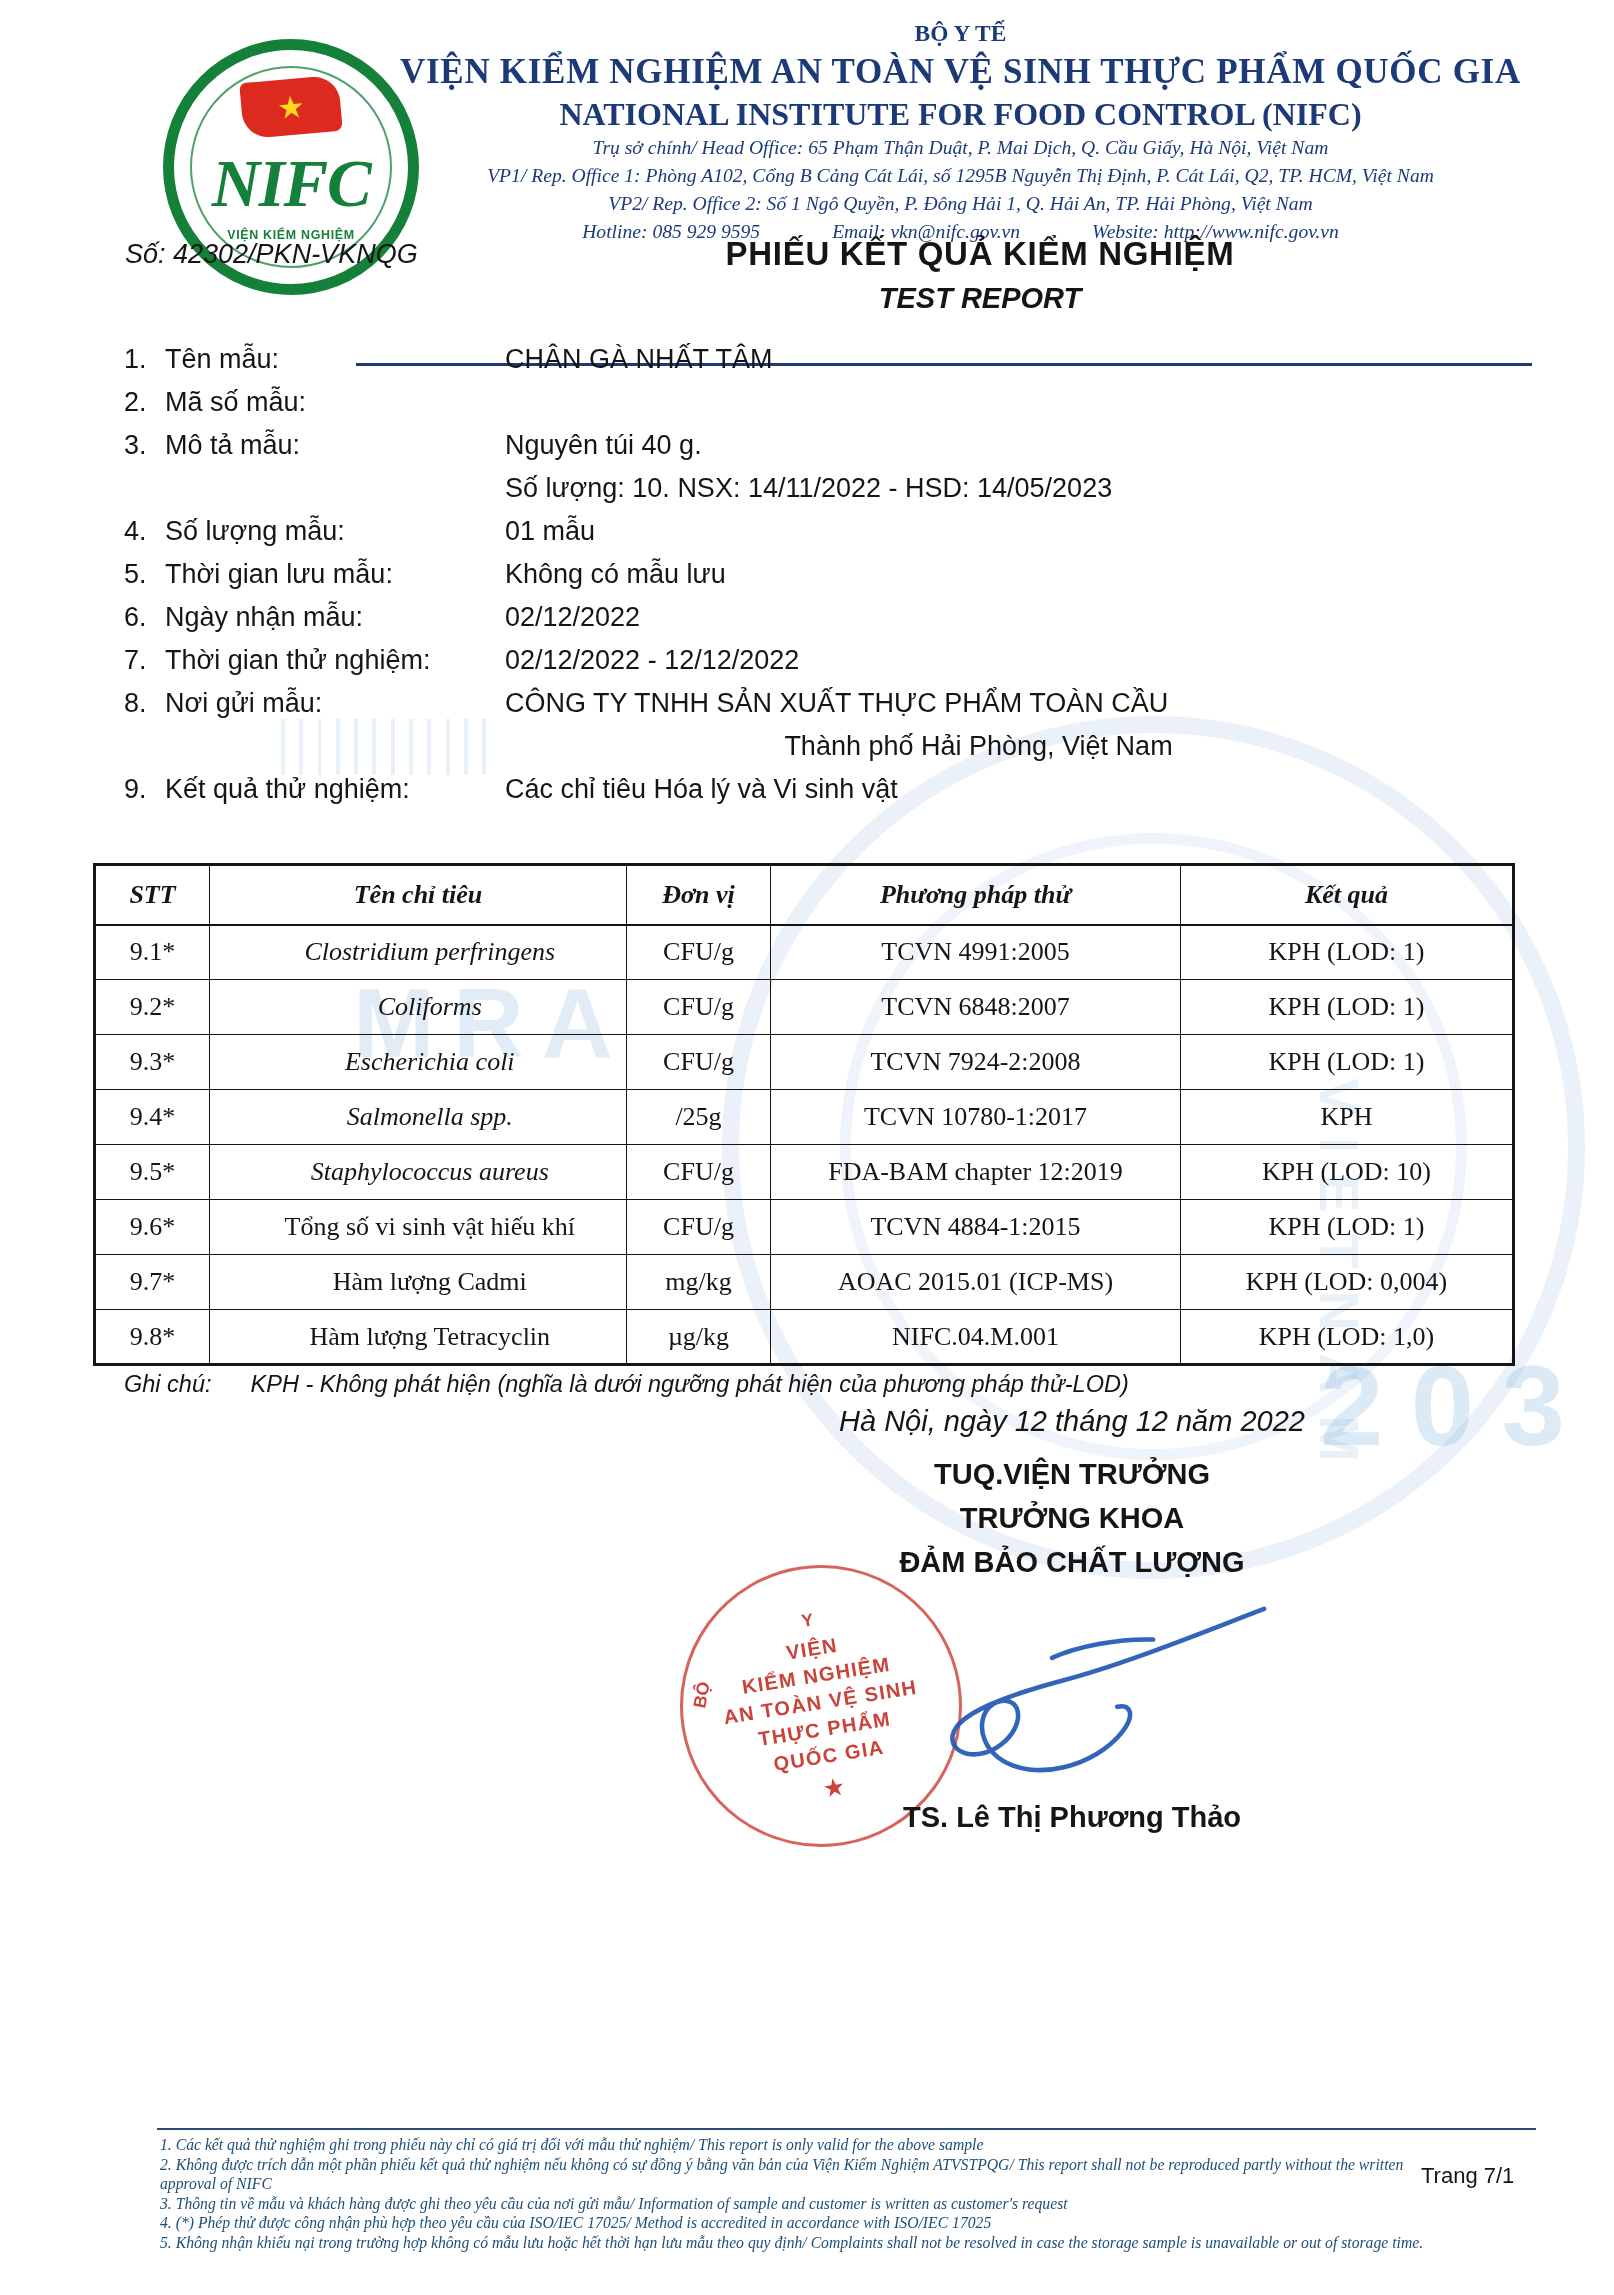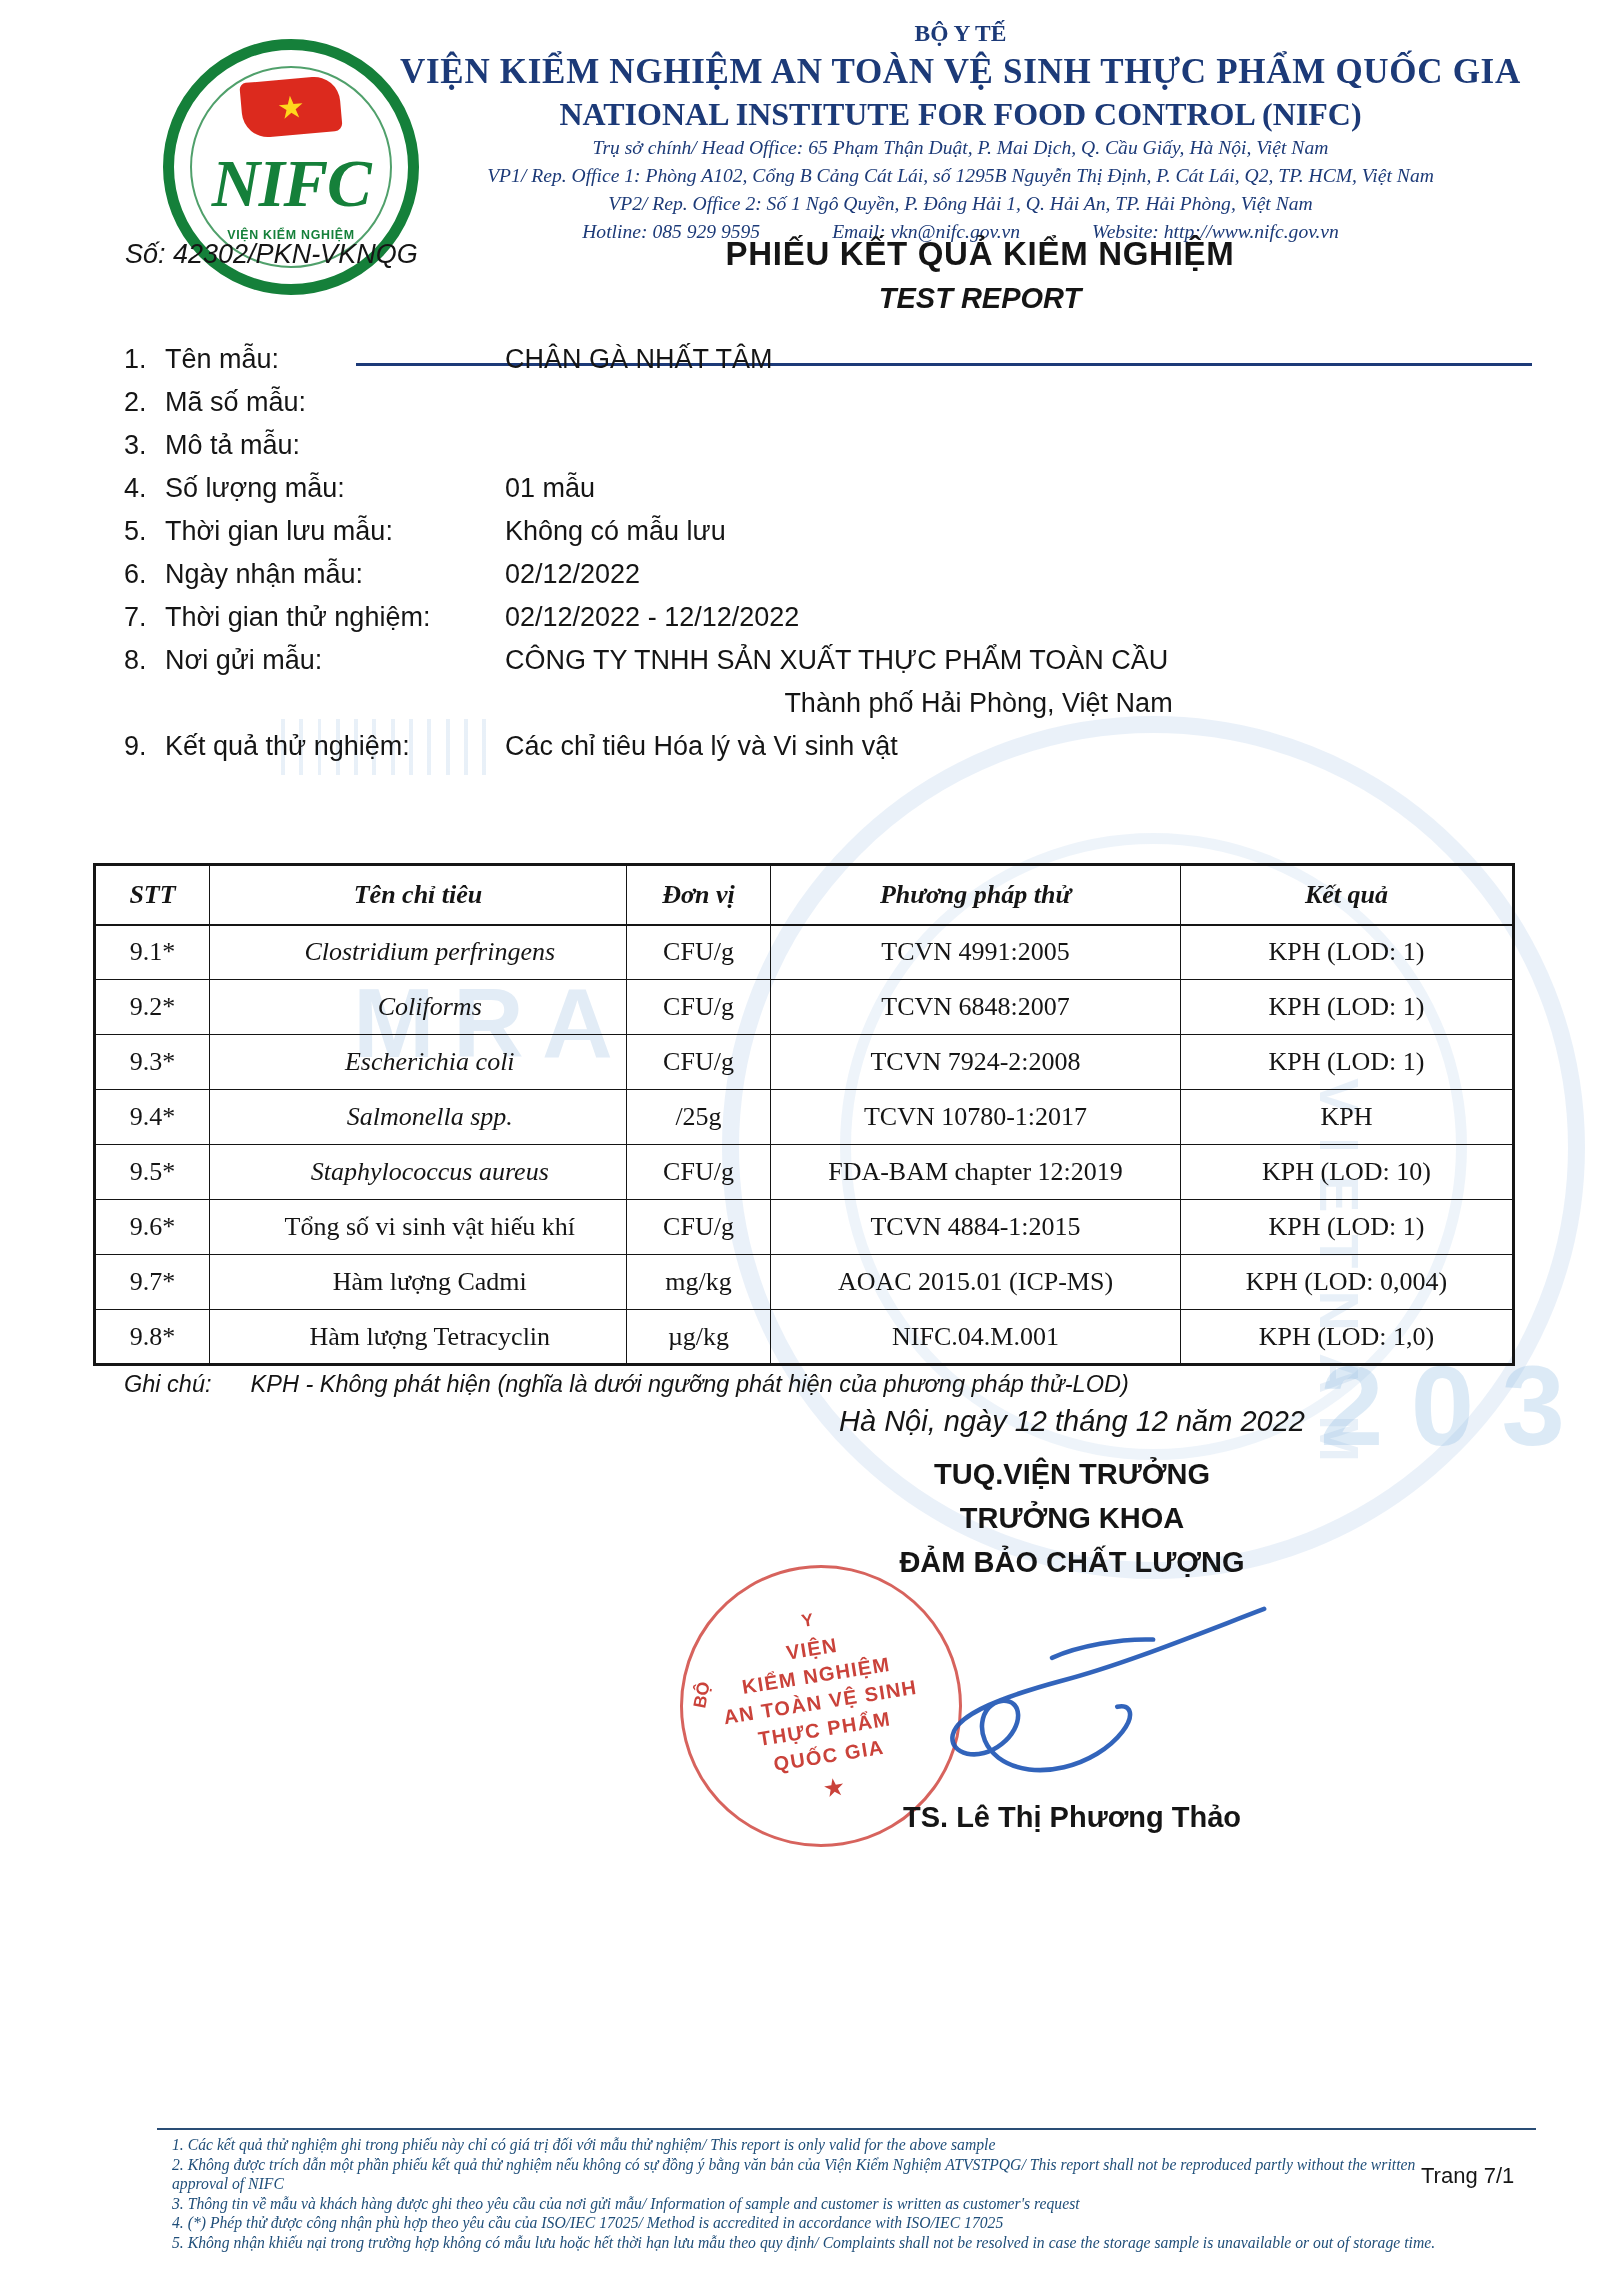--- a/index.html
+++ b/index.html
@@ -94,21 +94,21 @@
     font-size: 17.6px; font-weight: bold; color: #c6342c; }
 
   
   .signature { position: absolute; left: 843px; top: 1573px; width: 431px; height: 235px; }
   .signature path { fill: none; stroke: #2157b5; stroke-width: 7; stroke-linecap: round; opacity: .92; }
 
   
   .footer-rule { position: absolute; top: 2128px; left: 157px; width: 1379px; height: 2px; background: #2a4d75; }
   .footer-notes { position: absolute; top: 2135px; left: 160px; width: 1274px;
     font-family: "Liberation Serif", "DejaVu Serif", serif;
-    font-size: 15.7px; font-style: italic; color: #1f4e79; line-height: 19.6px; margin-left: 12px; }
+    font-size: 15.7px; font-style: italic; color: #1f4e79; line-height: 19.6px; }
   .page-num { position: absolute; top: 2163px; left: 1421px; font-size: 22px; color: #151515; }
 </style>
 </head>
 <body>
 
 <div class="page">
 
   <div class="watermark">
     <div class="wm-circle wm-c1"></div>
     <div class="wm-circle wm-c2"></div>
@@ -154,20 +154,24 @@
       <span class="item-label">Tên mẫu:</span>
       <span class="item-value">CHÂN GÀ NHẤT TÂM</span>
     </div>
     <div class="item-row">
       <span class="item-no">2.</span>
       <span class="item-label">Mã số mẫu:</span>
     </div>
     <div class="item-row">
       <span class="item-no">3.</span>
       <span class="item-label">Mô tả mẫu:</span>
+      <span class="item-value">
+        <span class="vline">Nguyên túi 40 g.</span>
+        <span class="vline">Số lượng: 10. NSX: 14/11/2022 - HSD: 14/05/2023</span>
+      </span>
     </div>
     <div class="item-row">
       <span class="item-no">4.</span>
       <span class="item-label">Số lượng mẫu:</span>
       <span class="item-value">01 mẫu</span>
     </div>
     <div class="item-row">
       <span class="item-no">5.</span>
       <span class="item-label">Thời gian lưu mẫu:</span>
       <span class="item-value">Không có mẫu lưu</span>

